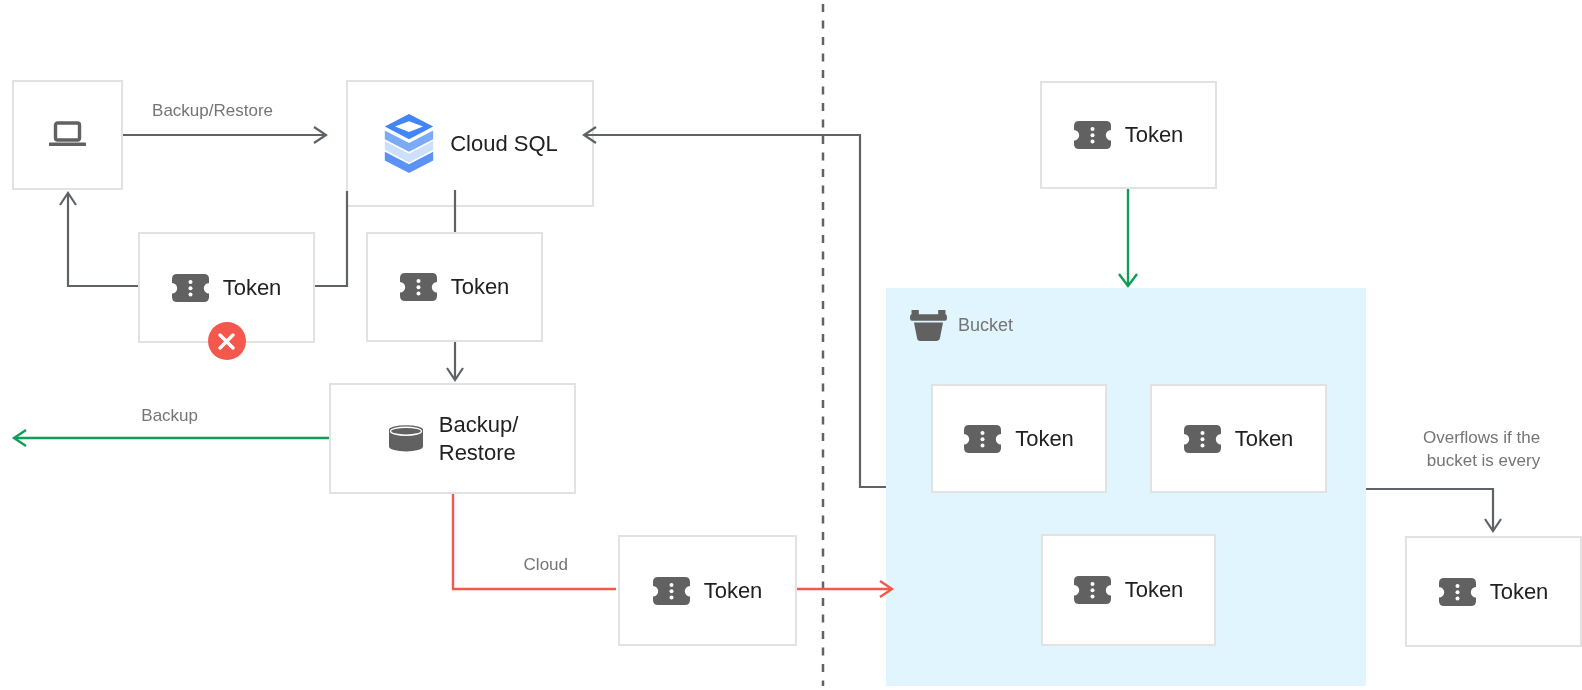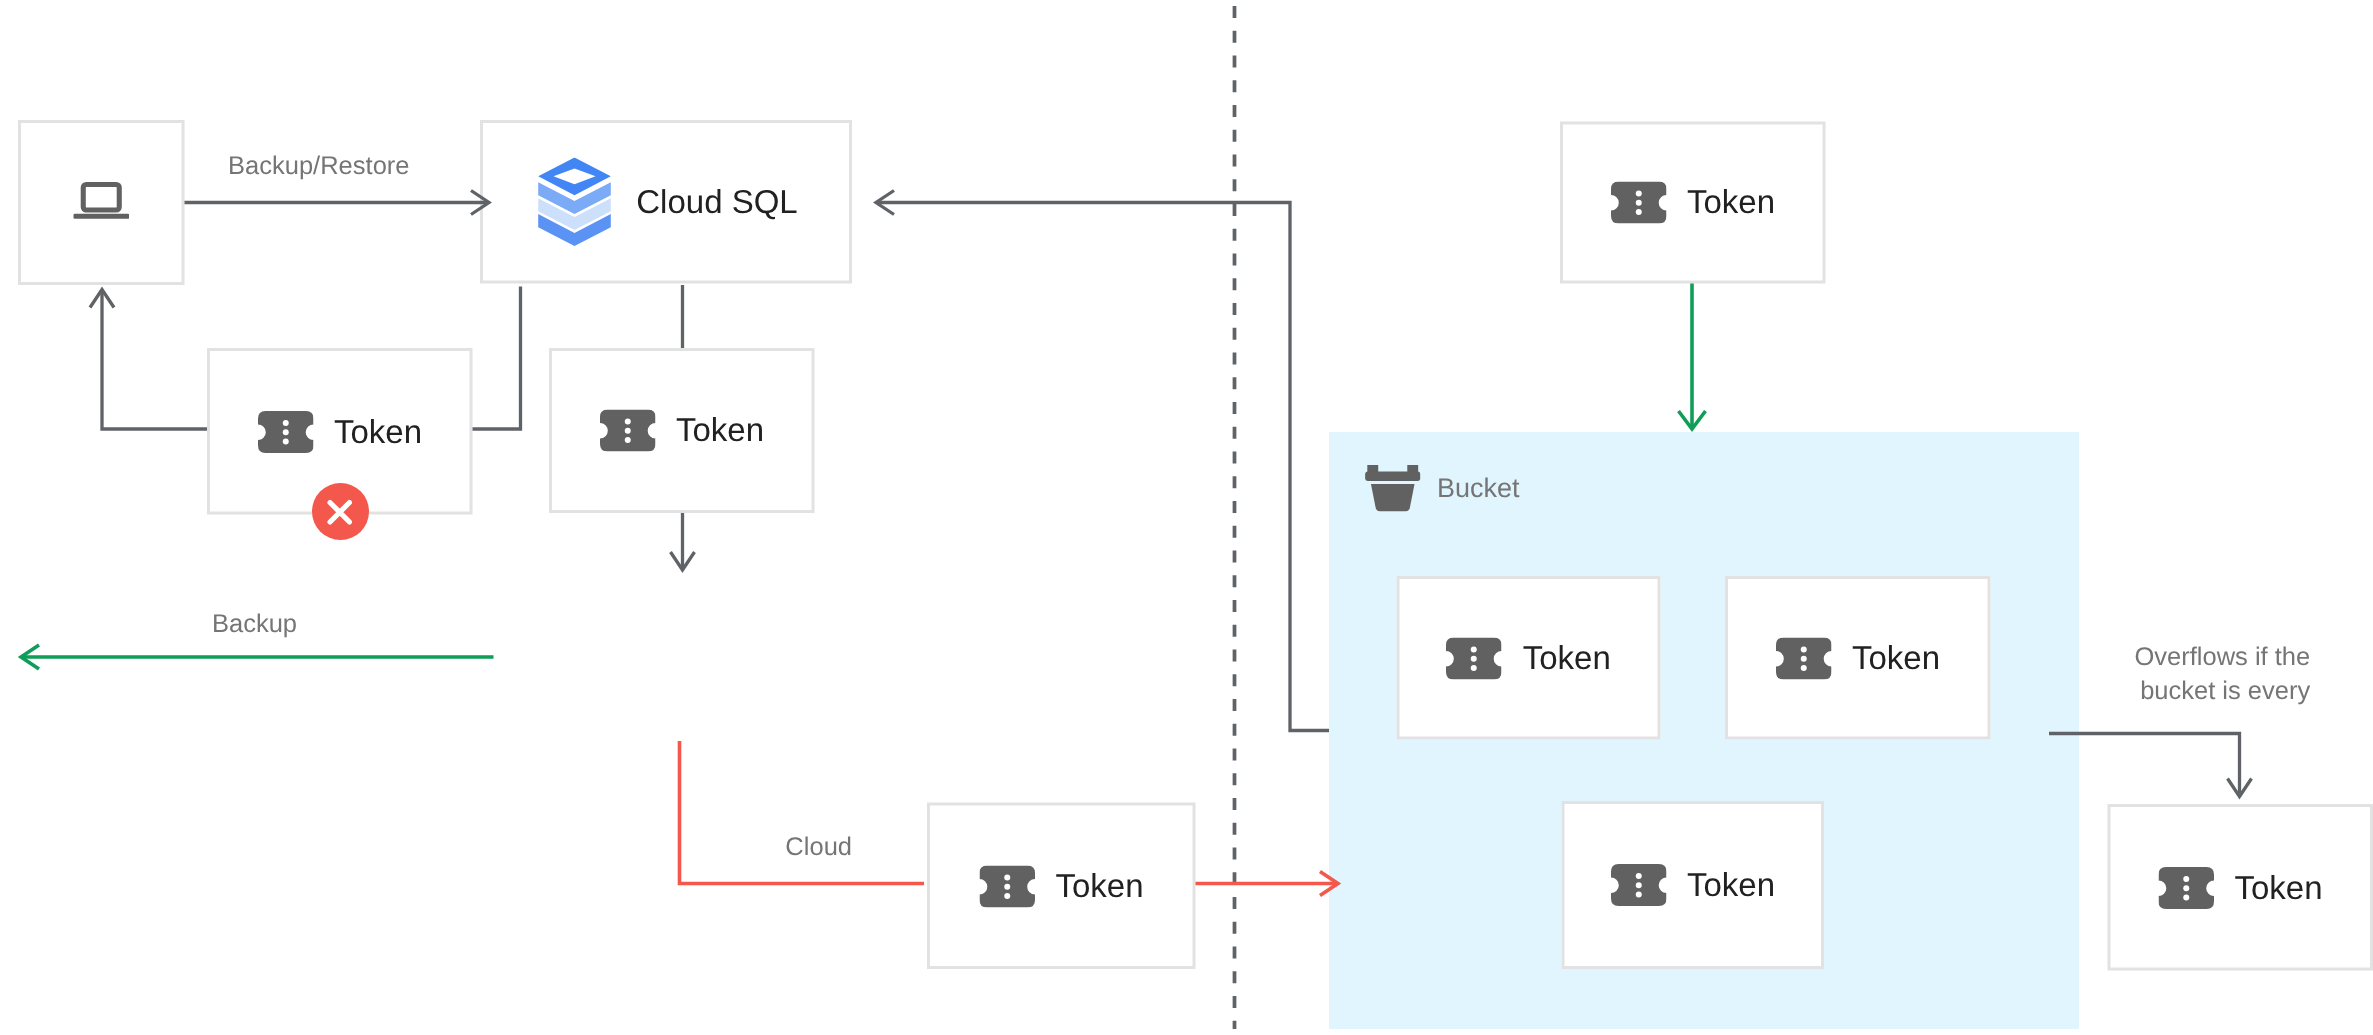--- a/index.html
+++ b/index.html
@@ -19,21 +19,20 @@
     white-space:nowrap;
   }
   .center{text-align:right;}
   #title{
     position:absolute;left:1000px;top:12px;width:330px;text-align:center;
     font-size:25px;font-weight:bold;color:#212121;letter-spacing:0.2px;
   }
   #bucket{
     position:absolute;left:886px;top:288px;width:480px;height:398px;
     background:#e1f5fe;
-    padding-left:20px;
   }
   #bucket-header{
     position:absolute;left:24px;top:22px;display:flex;align-items:center;gap:11px;
   }
   #bucket-header .blabel{font-size:18px;color:#757575;}
   .badge{
     position:absolute;left:50%;bottom:-19px;transform:translateX(-50%);
     width:38px;height:38px;border-radius:50%;background:#f4574c;
     display:flex;align-items:center;justify-content:center;
   }
@@ -73,21 +72,21 @@
 
   <div class="node" style="left:12px;top:80px;width:111px;height:110px;">
     <span>
       <svg width="37" height="28" viewBox="0 0 37 28">
         <rect x="6.5" y="2" width="24" height="17" rx="2" fill="none" stroke="#616161" stroke-width="3.4"></rect>
         <path fill="#616161" d="M1,21.5 h35 a1.5,1.5 0 0 1 0,3.4 h-35 a1.5,1.5 0 0 1 0,-3.4 z"></path>
       </svg>
     </span>
   </div>
 
-  <div class="node" style="left:320px;top:80px;width:248px;height:109px;">
+  <div class="node" style="left:346px;top:80px;width:248px;height:127px;">
     <div class="row">
       <span>
         <svg width="54" height="60" viewBox="0 0 54 62">
           <path fill="#4285f4" fill-rule="evenodd" d="M27,0 L52,13 L27,26 L2,13 Z M27,7.5 L41.5,13 L27,18.5 L12.5,13 Z"></path>
           <path fill="#7baaf7" d="M2,17 L27,30 L52,17 L52,26 L27,39 L2,26 Z"></path>
           <path fill="#cde0fb" d="M2,28 L27,41 L52,28 L52,37 L27,50 L2,37 Z"></path>
           <path fill="#5b93f5" d="M2,39 L27,52 L52,39 L52,48 L27,61 L2,48 Z"></path>
         </svg>
       </span>
       <span class="nlabel">Cloud SQL</span>
@@ -114,20 +113,35 @@
     <div class="row">
       <span>
         <svg width="37" height="28" viewBox="0 0 37 28">
             <use href="#token-shape"></use>
           </svg>
       </span>
       <span class="nlabel">Token</span>
     </div>
   </div>
 
+  <div class="node" style="left:329px;top:383px;width:247px;height:111px;">
+    <div class="row">
+      <span>
+        <svg width="38" height="27" viewBox="0 0 38 27">
+          <path fill="#616161" d="M2,4.5 h34 v17 a17,5 0 0 1 -34,0 z"></path>
+          <ellipse cx="19" cy="4.7" rx="17" ry="4.5" fill="#616161"></ellipse>
+          <ellipse cx="19" cy="6.2" rx="15.5" ry="4" fill="none" stroke="#ffffff" stroke-width="1.4"></ellipse>
+        </svg>
+      </span>
+      <span class="nlabel two-line">
+        <span>Backup/</span>
+        <span>Restore</span>
+      </span>
+    </div>
+  </div>
 
   <div class="node" style="left:618px;top:535px;width:179px;height:111px;">
     <div class="row">
       <span>
         <svg width="37" height="28" viewBox="0 0 37 28">
             <use href="#token-shape"></use>
           </svg>
       </span>
       <span class="nlabel">Token</span>
     </div>

